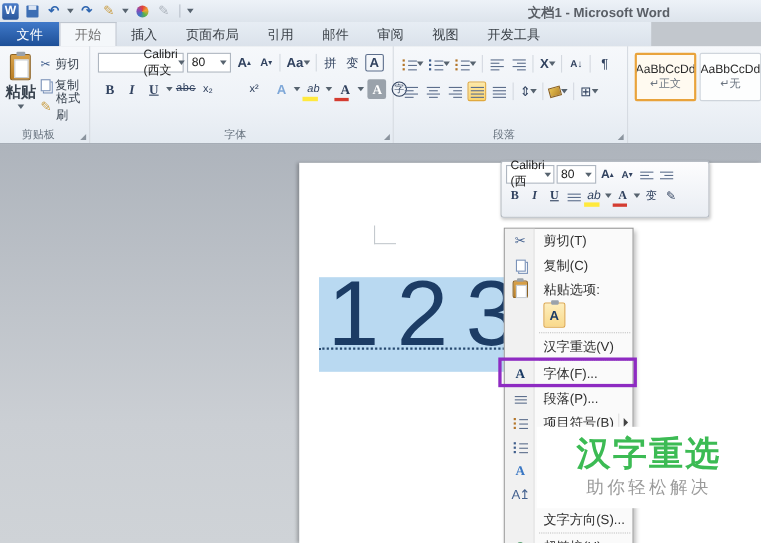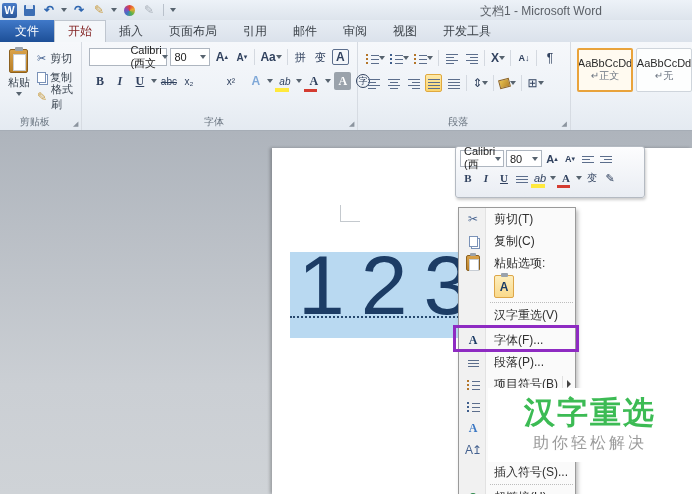--- a/index.html
+++ b/index.html
@@ -15,28 +15,28 @@
     font-weight:bold; font-size:11px; display:flex; align-items:center; justify-content:center; border-radius:2px; }
   .qbtn { width:16px; height:16px; display:flex; align-items:center; justify-content:center; font-size:12px; }
   .floppy { width:11px; height:11px; background:#3c6eb4; border-radius:1px; position:relative; }
   .floppy::after { content:""; position:absolute; left:2px; top:0; width:7px; height:4px; background:#dce6f4; }
   .undo { color:#2f66b0; font-weight:bold; }
   .sphere { width:11px; height:11px; border-radius:50%;
     background:conic-gradient(#e0413c,#f0a62f,#58b54a,#3b76c6,#8a4bb8,#e0413c); }
   .pen { color:#aab1ba; }
   .dar { width:0; height:0; border-left:3px solid transparent; border-right:3px solid transparent; border-top:4px solid #57636f; display:inline-block; }
   .qsep { width:1px; height:12px; background:#b9c1cb; margin:0 2px; }
-  .doctitle { position:absolute; left:480px; top:3px; font-size:12px; color:#5a5f66; }
-
-  
-  .tabrow { position:absolute; left:0; top:20px; width:692px; height:22px;
+  .doctitle { position:absolute; left:480px; top:3px; font-size:12px; color:#5a5f66;font-weight:bold; }
+
+  
+  .tabrow { position:absolute; left:0; top:20px; width:592px; height:22px;
     background:linear-gradient(#e7edf4,#dbe2eb); display:flex; align-items:stretch; }
   .tab { padding:0 13px; display:flex; align-items:center; font-size:12px; color:#3c4249; cursor:default; }
   .tab.file { background:linear-gradient(#4079c9,#1d4f97); color:#fff; padding:0 15px; }
-  .tab.active { background:#f4f7fa; border:1px solid #bfc6cf; border-bottom:none; color:#7f1d1d; }
+  .tab.active { background:#f4f7fa; border:1px solid #bfc6cf; border-bottom:none; color:#737373; }
 
   
   .ribbon { position:absolute; left:0; top:42px; width:692px; height:89px;
     background:linear-gradient(#f6f8fb,#eef2f7 60%,#e4eaf1); border-bottom:1px solid #a6adb6; display:flex; }
   .group { position:relative; border-right:1px solid #d6dbe2; height:100%; padding:3px 3px 15px 3px; }
   .glabel { position:absolute; bottom:1px; left:0; right:12px; text-align:center; font-size:10px; color:#68737f; }
   .launcher { position:absolute; right:3px; bottom:2px; font-size:7px; color:#8b949e; }
   .rrow { display:flex; align-items:center; gap:3px; }
   .rbtn { display:inline-flex; align-items:center; justify-content:center; min-width:17px; height:18px;
     padding:0 1px; border-radius:2px; font-size:12px; color:#31425f; }
@@ -50,21 +50,21 @@
   .clipicon { width:19px; height:24px; background:linear-gradient(#d9a24a,#b97f27); border:1px solid #8c6120; border-radius:2px; position:relative; }
   .clipicon::before { content:""; position:absolute; left:5px; top:-3px; width:8px; height:4px; background:#9aa2ab; border-radius:1px; }
   .clipicon::after { content:""; position:absolute; left:3px; top:4px; width:11px; height:15px; background:#fff; border:1px solid #c7cdd4; }
   .smallrow { display:flex; align-items:center; gap:4px; height:19px; font-size:11px; color:#3a4450; padding-left:2px; }
   .copyic { width:9px; height:11px; background:#fff; border:1px solid #7a92b8; box-shadow:2px 2px 0 -1px #fff, 2px 2px 0 0 #7a92b8; }
   .brush { color:#c89a3c; font-size:12px; }
   
   .glyB { font-family:"Liberation Serif",serif; font-weight:bold; }
   .glyI { font-family:"Liberation Serif",serif; font-style:italic; font-weight:bold; }
   .glyU { text-decoration:underline; font-weight:bold; font-family:"Liberation Serif",serif; }
-  .glyS { text-decoration:line-through; font-family:Liberation Sans, sans-serif; }
+  .glyS { text-decoration:line-through; font-family:Liberation Mono, monospace; }
   .effectsA { color:#7fa8d8; font-weight:bold; }
   .hl { position:relative; font-size:10px; font-style:italic; }
   .hl::after { content:""; position:absolute; left:-1px; bottom:-2px; width:14px; height:4px; background:#ffe93d; }
   .fc { position:relative; font-weight:bold; font-family:"Liberation Serif",serif; }
   .fc::after { content:""; position:absolute; left:-1px; bottom:-2px; width:13px; height:3px; background:#d43c31; }
   .shadeA { background:#9aa2ab; color:#fff; font-weight:bold; padding:0 2px; font-family:"Liberation Serif",serif; }
   .enclose { border:1px solid #31425f; border-radius:50%; width:14px; height:14px; font-size:9px;
     display:inline-flex; align-items:center; justify-content:center; }
   
   .bars { display:inline-block; width:12px; }
@@ -172,21 +172,21 @@
     <span class="tab">审阅</span>
     <span class="tab">视图</span>
     <span class="tab">开发工具</span>
   </div>
 
   <div class="ribbon">
 
     <div class="group g-clip" style="display:flex;">
       <div class="pastebig">
         <span class="clipicon"></span>
-        <span style="font-size:11px;color:#3a4450;">粘贴</span>
+        <span style="font-size:14px;color:#3a4450;font-weight:bold;">粘贴</span>
         <span class="dar"></span>
       </div>
       <div style="display:flex;flex-direction:column;justify-content:flex-start;padding-top:4px;">
         <div class="smallrow">
           <span class="ic-scis">✂</span>
           <span>剪切</span>
         </div>
         <div class="smallrow">
           <span class="copyic"></span>
           <span>复制</span>
@@ -509,21 +509,21 @@
         <span class="mic ic-styleA">A</span>
         <span>样式(Y)</span>
         <span class="subsep"></span>
         <span class="sub"></span>
       </div>
       <div class="mi">
         <span class="mic ic-vtext">A↥</span>
         <span>文字方向(X)...</span>
       </div>
       <div class="mi">
-        <span>插入符号(S)...</span>
+        <span>文字方向(S)...</span>
       </div>
       <div class="msep"></div>
       <div class="mi">
         <span class="mic ic-globe">⊕</span>
         <span>超链接(H)...</span>
       </div>
     </div>
 
     <div class="purplebox"></div>
 

